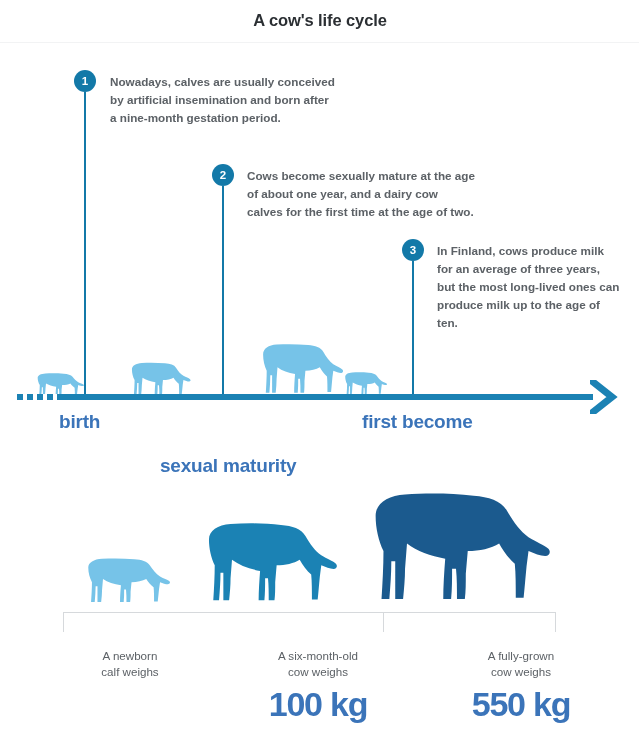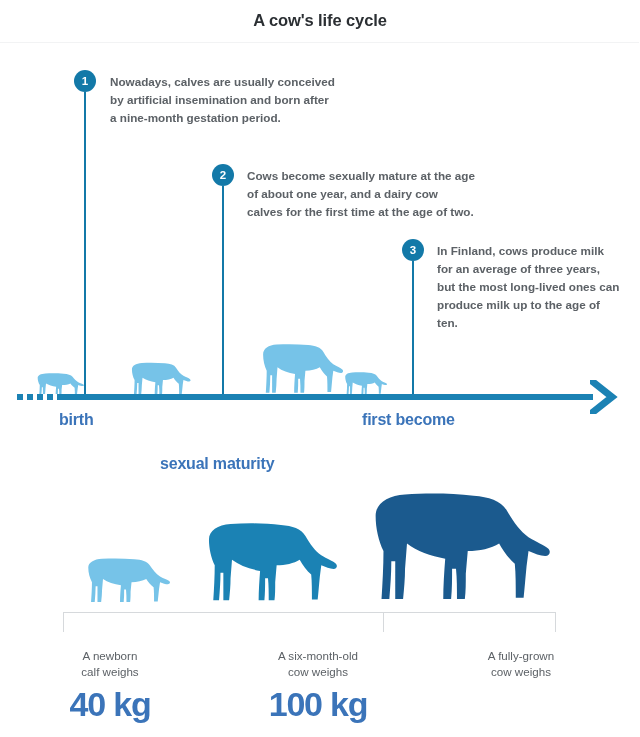--- a/index.html
+++ b/index.html
@@ -79,21 +79,21 @@
     );
   }
   .axis-arrow {
     position: absolute;
     width: 0; height: 0;
   }
   .axis-arrow svg { display: block; }
 
   .axis-label {
     position: absolute;
-    font-size: 16px;
+    font-size: 19px;
     font-weight: bold;
     color: #3b74b9;
     letter-spacing: -0.2px;
   }
 
   
   .cow {
     position: absolute;
   }
   .cow svg { display: block; width: 100%; height: 100%; }
@@ -256,28 +256,28 @@
       C154 64, 148 58, 144 52 C136 56, 124 58, 112 58 L110 76 C110 84, 110 90, 109 96 L101 96
       C101 88, 101 80, 100 72 L96 72 C96 80, 96 88, 95 96 L87 96 C87 86, 88 74, 89 64
       C74 62, 60 58, 50 52 L48 72 C48 80, 47 88, 46 96 L38 96 C38 86, 38 76, 38 66
       L34 66 C34 76, 33 86, 32 96 L24 96 C25 84, 26 70, 26 58 C21 50, 18 40, 18 30 Z"></path>
   </svg>
 </div>
 
 <div class="bracket" style="left:63px; top:612px; width:493px; height:20px;"></div>
 <div class="bracket-mid" style="left:383px; top:612px; height:20px;"></div>
 
-<div class="weight-block" style="left:40px; top:648px; width:140px;">
+<div class="weight-block" style="left:60px; top:648px; width:140px;">
   <div class="weight-caption">A newborn
 calf weighs</div>
-  <div class="weight-value">40 kg</div>
 </div>
 
 <div class="weight-block" style="left:248px; top:648px; width:140px;">
   <div class="weight-caption">A six-month-old
 cow weighs</div>
   <div class="weight-value">100 kg</div>
 </div>
 
 <div class="weight-block" style="left:451px; top:648px; width:140px;">
   <div class="weight-caption">A fully-grown
 cow weighs</div>
+  <div class="weight-value">550 kg</div>
 </div>
 
 </body></html>

